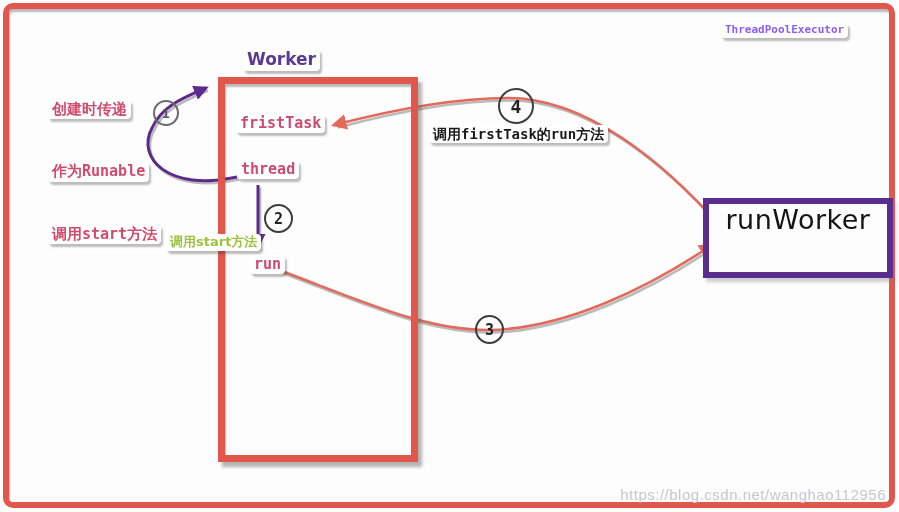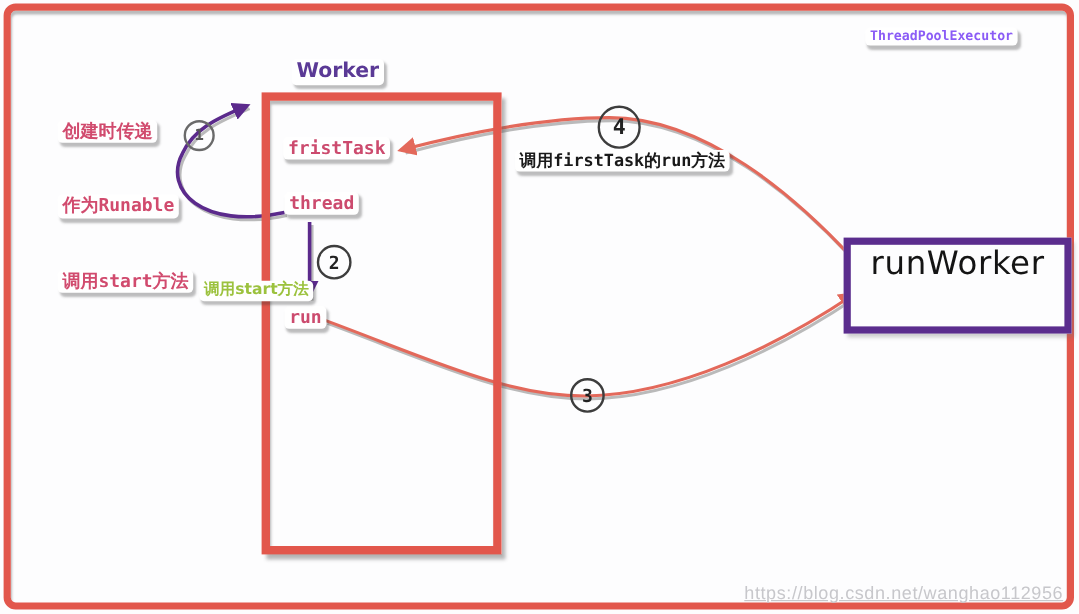--- a/index.html
+++ b/index.html
@@ -45,21 +45,21 @@
     display:flex;align-items:center;justify-content:center;
     color:#222;font-weight:bold;background:transparent;
     font-family:"DejaVu Sans Mono","Liberation Mono",monospace;
   }
   .step-1{left:153px;top:100px;width:22px;height:22px;font-size:13px;border-color:#6a6a6a;color:#555;}
   .step-2{left:264px;top:204px;width:25px;height:25px;font-size:15px;}
   .step-3{left:475px;top:315px;width:25px;height:25px;font-size:15px;}
   .step-4{left:498px;top:88px;width:32px;height:32px;font-size:18px;}
   .watermark{
     position:absolute;right:13px;bottom:9px;color:#c7c7cb;font-size:15px;
-    font-family:"Liberation Sans","DejaVu Sans",sans-serif;letter-spacing:.5px;text-decoration:underline;
+    font-family:"Liberation Sans","DejaVu Sans",sans-serif;letter-spacing:.5px;
   }
 </style>
 </head>
 <body>
 
 <div class="canvas">
 
   <svg class="svglayer" viewBox="0 0 899 512" xmlns="http://www.w3.org/2000/svg">
     <defs>
       <marker id="ah-purple" viewBox="0 0 10 10" refX="8" refY="5" markerWidth="5" markerHeight="5" orient="auto-start-reverse">
@@ -88,21 +88,21 @@
 
   <div class="frame"></div>
 
   <span class="chip mono tpe-title" style="left:721px;top:23px;">ThreadPoolExecutor</span>
 
   <div class="worker-box"></div>
   <span class="chip worker-title" style="left:243px;top:49px;">Worker</span>
 
   <span class="chip mono field" style="left:236px;top:114px;">fristTask</span>
   <span class="chip mono field" style="left:237px;top:160px;">thread</span>
-  <span class="chip mono field" style="left:237px;top:255px;">run</span>
+  <span class="chip mono field" style="left:250px;top:255px;">run</span>
 
   <div class="runworker-box">
     <span class="runworker-label">runWorker</span>
   </div>
 
   <div class="stack" style="left:48px;top:100px;gap:43px;">
     <span class="chip note-rose">创建时传递</span>
     <span class="chip note-rose mono">作为Runable</span>
     <span class="chip note-rose mono">调用start方法</span>
   </div>

